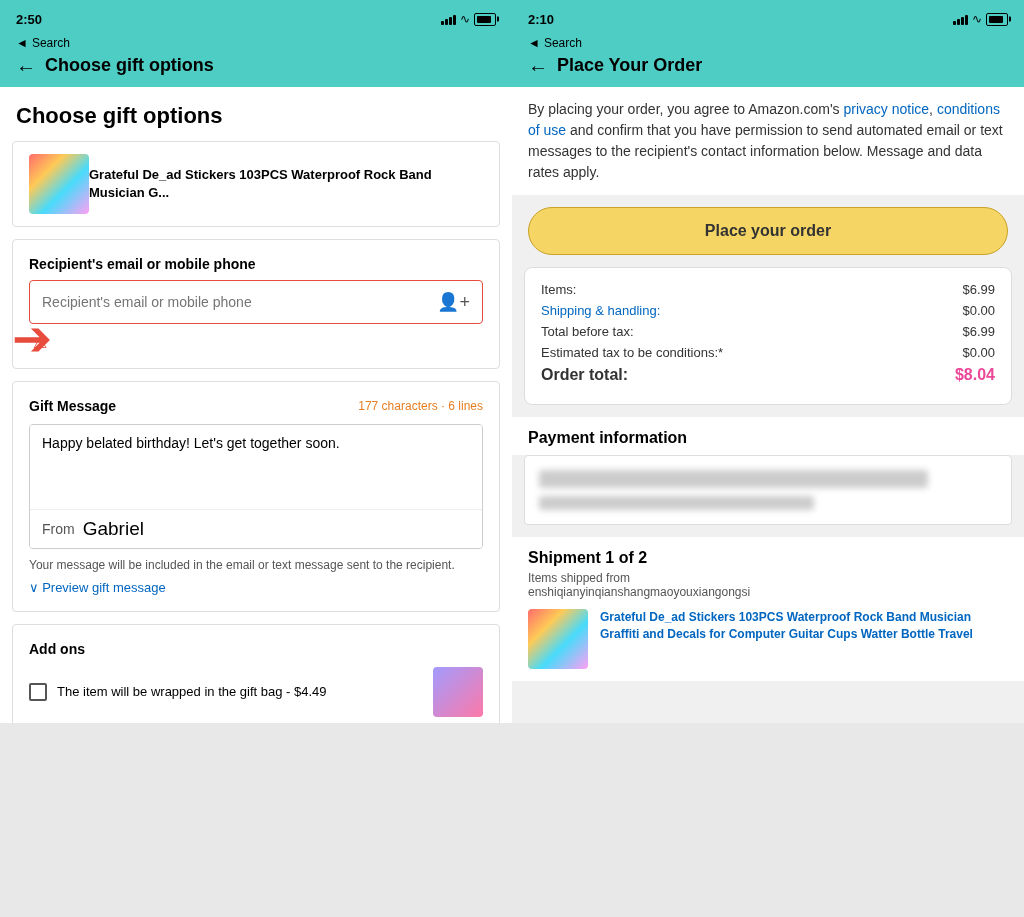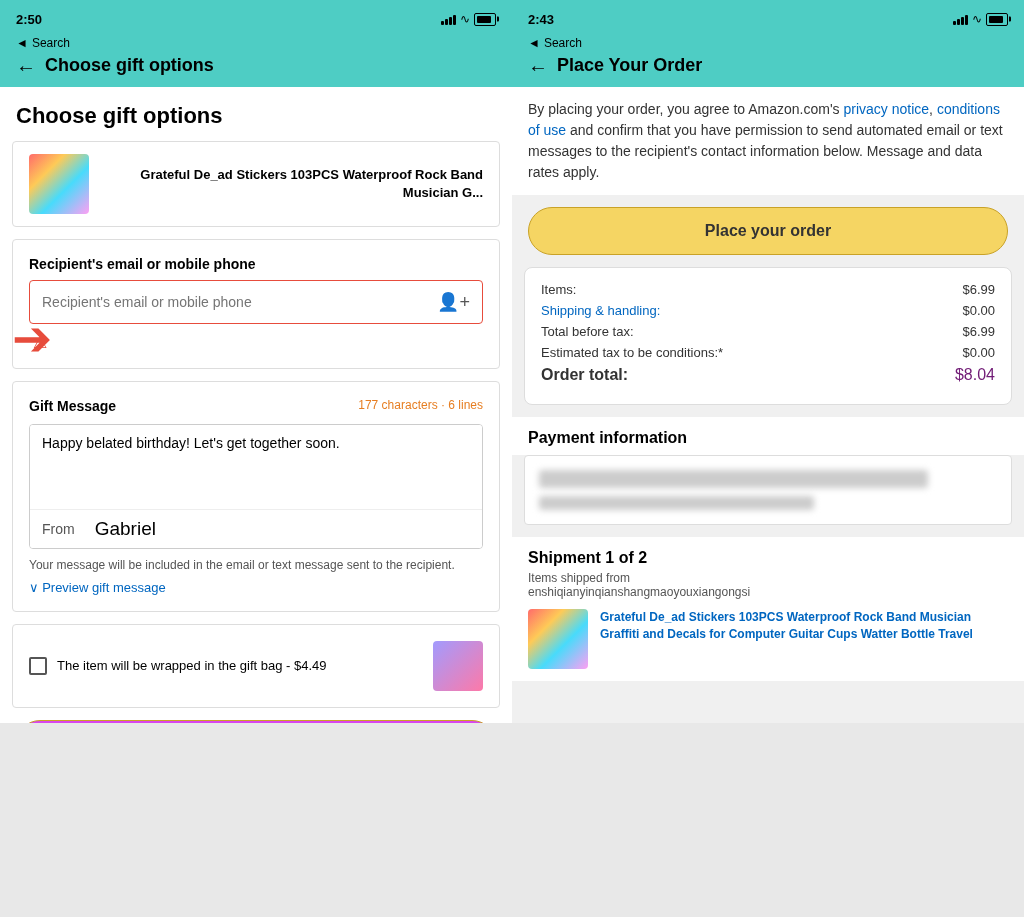--- a/index.html
+++ b/index.html
@@ -121,27 +121,26 @@
     
     .page-title {
       font-size: 22px;
       font-weight: 700;
       padding: 16px 16px 12px;
       background: #fff;
     }
     .product-row {
       display: flex;
       align-items: center;
-      gap: 24px;
+      gap: 0;
       padding: 12px 16px;
       background: #fff;
       border: 1px solid #ddd;
       border-radius: 4px;
       margin: 0 12px 12px;
-      text-align: right;
     }
     .product-thumbnail {
       width: 60px;
       height: 60px;
       background: linear-gradient(135deg, #ff6b6b 0%, #feca57 30%, #48dbfb 60%, #ff9ff3 100%);
       border-radius: 4px;
       flex-shrink: 0;
     }
     .product-name {
       font-size: 13px;
@@ -215,21 +214,21 @@
     .gift-message-section {
       background: #fff;
       border: 1px solid #ddd;
       border-radius: 4px;
       margin: 0 12px 12px;
       padding: 16px;
     }
     .gift-message-header {
       display: flex;
       justify-content: space-between;
-      align-items: flex-start;
+      align-items: center;
       margin-bottom: 10px;
     }
     .gift-message-title {
       font-size: 14px;
       font-weight: 700;
       color: #000;
     }
     .char-count {
       font-size: 12px;
       color: #e67e22;
@@ -246,21 +245,21 @@
       color: #000;
       border: none;
       outline: none;
       resize: none;
       height: 80px;
       font-family: inherit;
     }
     .from-row {
       display: flex;
       align-items: center;
-      gap: 20px;
+      gap: 8px;
       padding: 8px 12px;
       border-top: 1px solid #eee;
       background: #fff;
     }
     .from-label {
       font-size: 14px;
       color: #555;
     }
     .from-value {
       font-size: 19px;
@@ -384,22 +383,22 @@
     }
     .summary-row.link-row span:first-child {
       color: #0066c0;
     }
     .summary-row.total {
       font-weight: 700;
       font-size: 16px;
       margin-top: 4px;
     }
     .summary-row.total .total-amount {
-      color: #701a75;
-      font-weight: 400;
+      color: #ec4899;
+      font-weight: 700;
     }
     .section-title {
       font-size: 16px;
       font-weight: 700;
       padding: 12px 16px 8px;
       background: #fff;
     }
     .payment-card {
       background: #fff;
       border: 1px solid #ddd;
@@ -546,39 +545,40 @@
             <div class="from-row">
               <span class="from-label">From</span>
               <span class="from-value">Gabriel</span>
             </div>
           </div>
           <div class="message-hint">Your message will be included in the email or text message sent to the recipient.</div>
           <div class="preview-link">∨ Preview gift message</div>
         </div>
 
         <div class="addons-section">
+          <div class="addons-title">Add ons</div>
           <div class="addon-item">
             <div class="checkbox"></div>
             <span class="addon-text">The item will be wrapped in the gift bag - $4.49</span>
             <div class="addon-img"></div>
           </div>
         </div>
 
         <div class="continue-btn">Continue</div>
 
         <div class="scroll-indicator"></div>
       </div>
     </div>
   </div>
 
   <div class="right-screen">
 
     <div class="left-status-wrapper">
       <div class="status-bar">
-        <span class="status-time">2:43</span>
+        <span class="status-time">2:10</span>
         <div class="status-icons">
           <div class="signal-bars">
             <div class="signal-bar" style="height:4px"></div>
             <div class="signal-bar" style="height:6px"></div>
             <div class="signal-bar" style="height:8px"></div>
             <div class="signal-bar" style="height:10px"></div>
           </div>
           <span class="wifi-icon">∿</span>
           <div class="battery-icon">
             <div class="battery-fill"></div>

